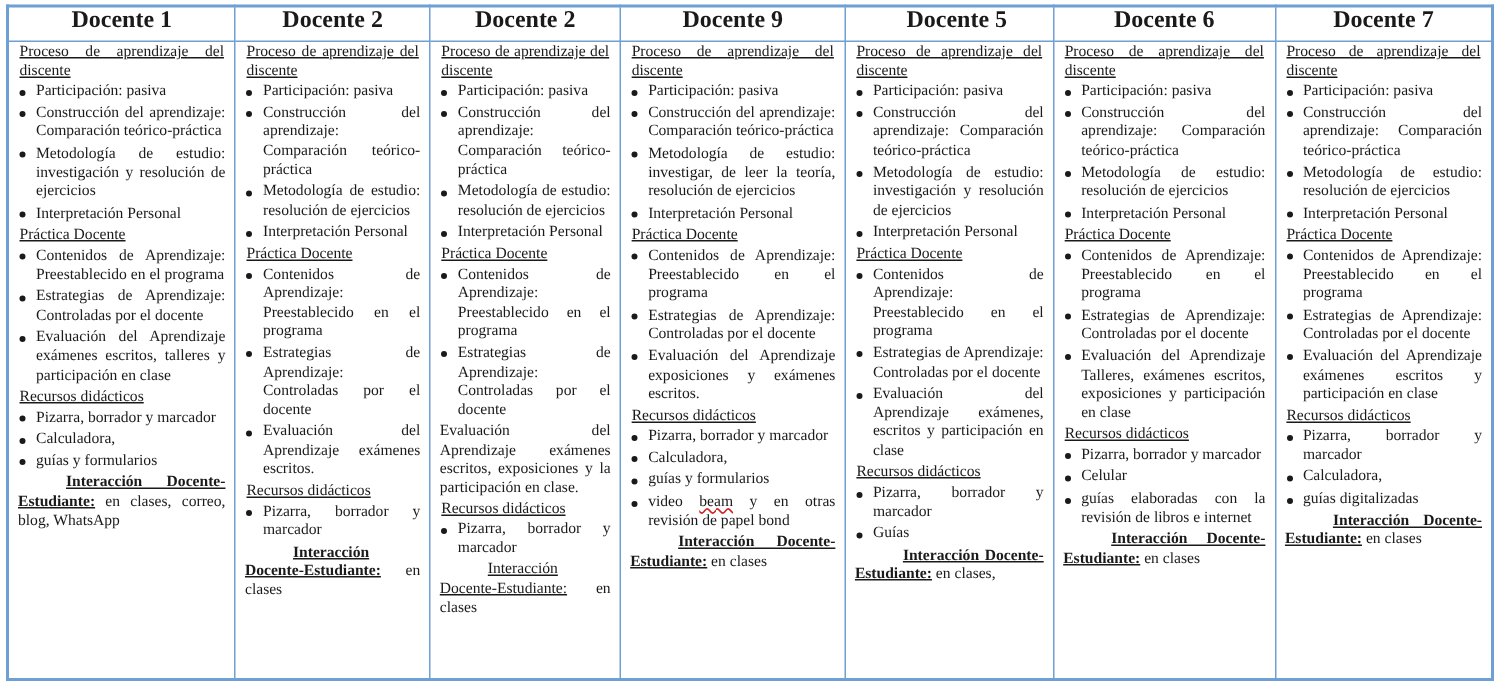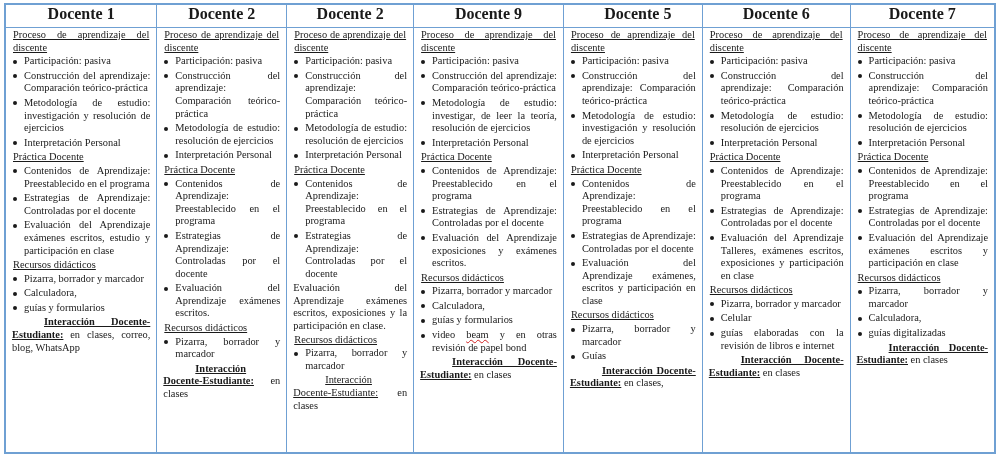--- a/index.html
+++ b/index.html
@@ -88,21 +88,21 @@
       <ul class="items">
         <li>Participación: pasiva</li>
         <li>Construcción del aprendizaje: Comparación teórico-práctica</li>
         <li>Metodología de estudio: investigación y resolución de ejercicios</li>
         <li>Interpretación Personal</li>
       </ul>
       <p class="section">Práctica Docente</p>
       <ul class="items">
         <li>Contenidos de Aprendizaje: Preestablecido en el programa</li>
         <li>Estrategias de Aprendizaje: Controladas por el docente</li>
-        <li>Evaluación del Aprendizaje exámenes escritos, estudio y participación en clase</li>
+        <li>Evaluación del Aprendizaje exámenes escritos, talleres y participación en clase</li>
       </ul>
       <p class="section">Recursos didácticos</p>
       <ul class="items">
         <li>Pizarra, borrador y marcador</li>
         <li>Calculadora,</li>
         <li>guías y formularios</li>
       </ul>
       <p class="para"><span class="inter-label">Interacción Docente-Estudiante:</span><span> en clases, correo, blog, WhatsApp</span></p>
     </td>
 

